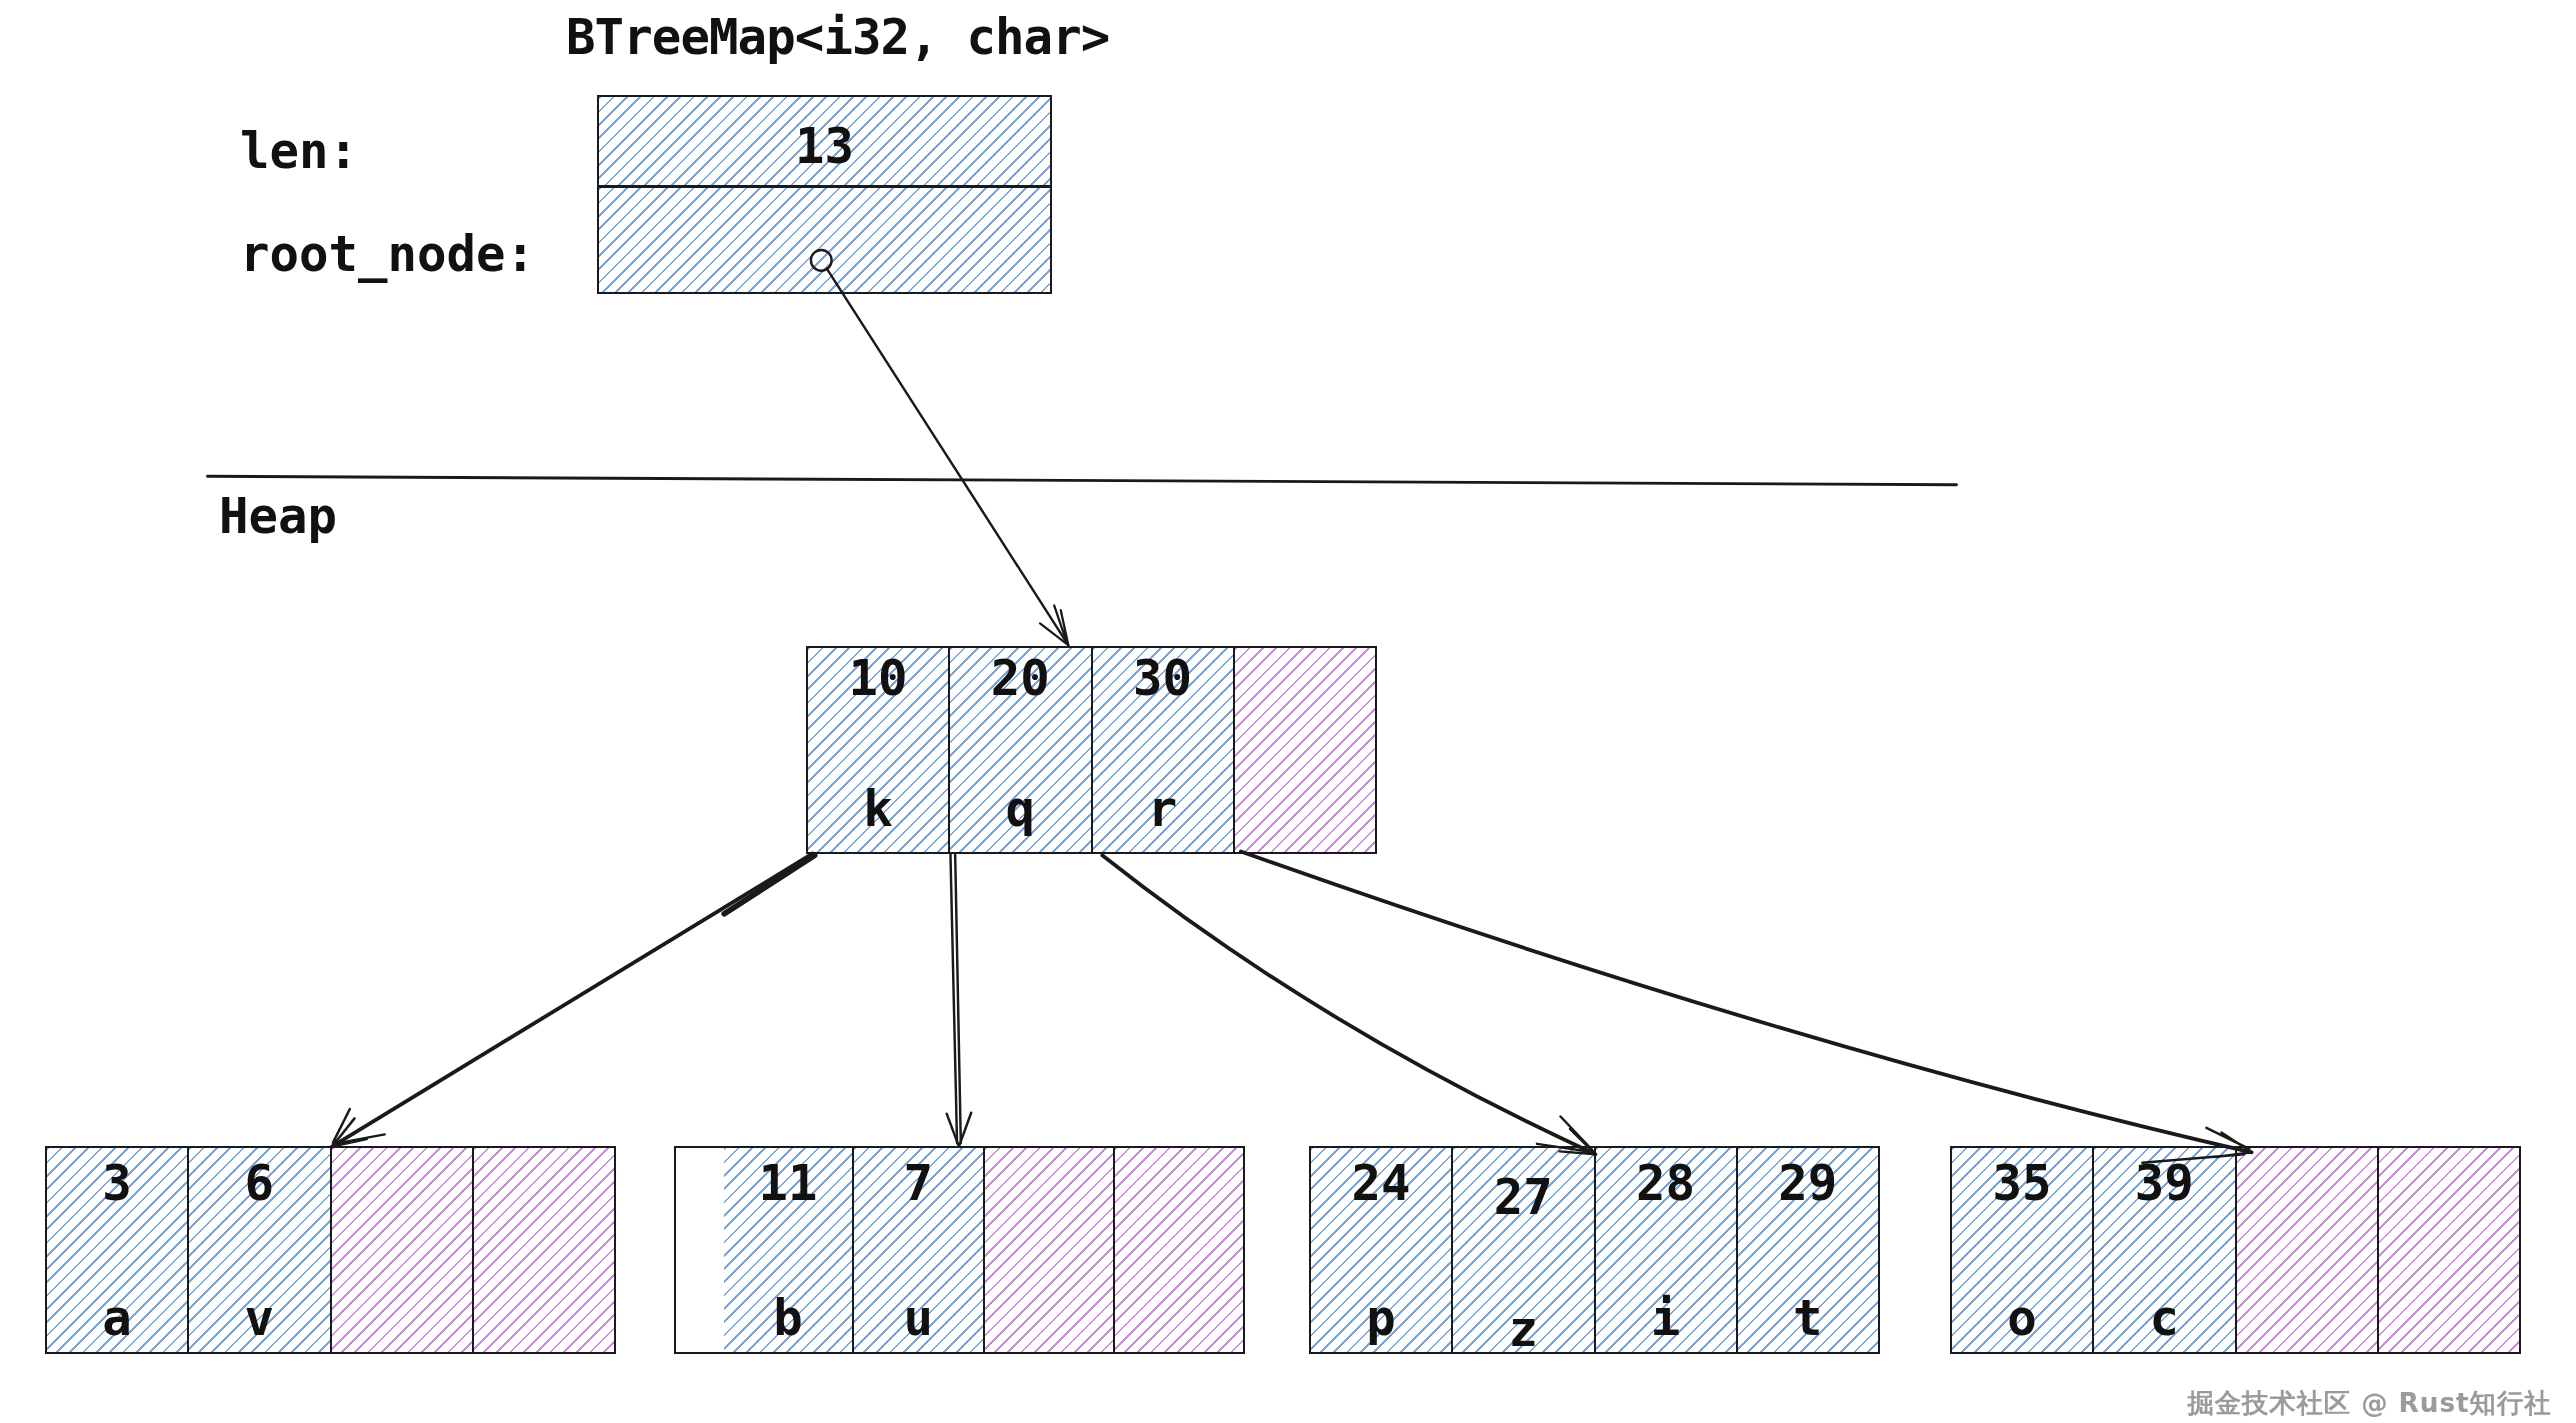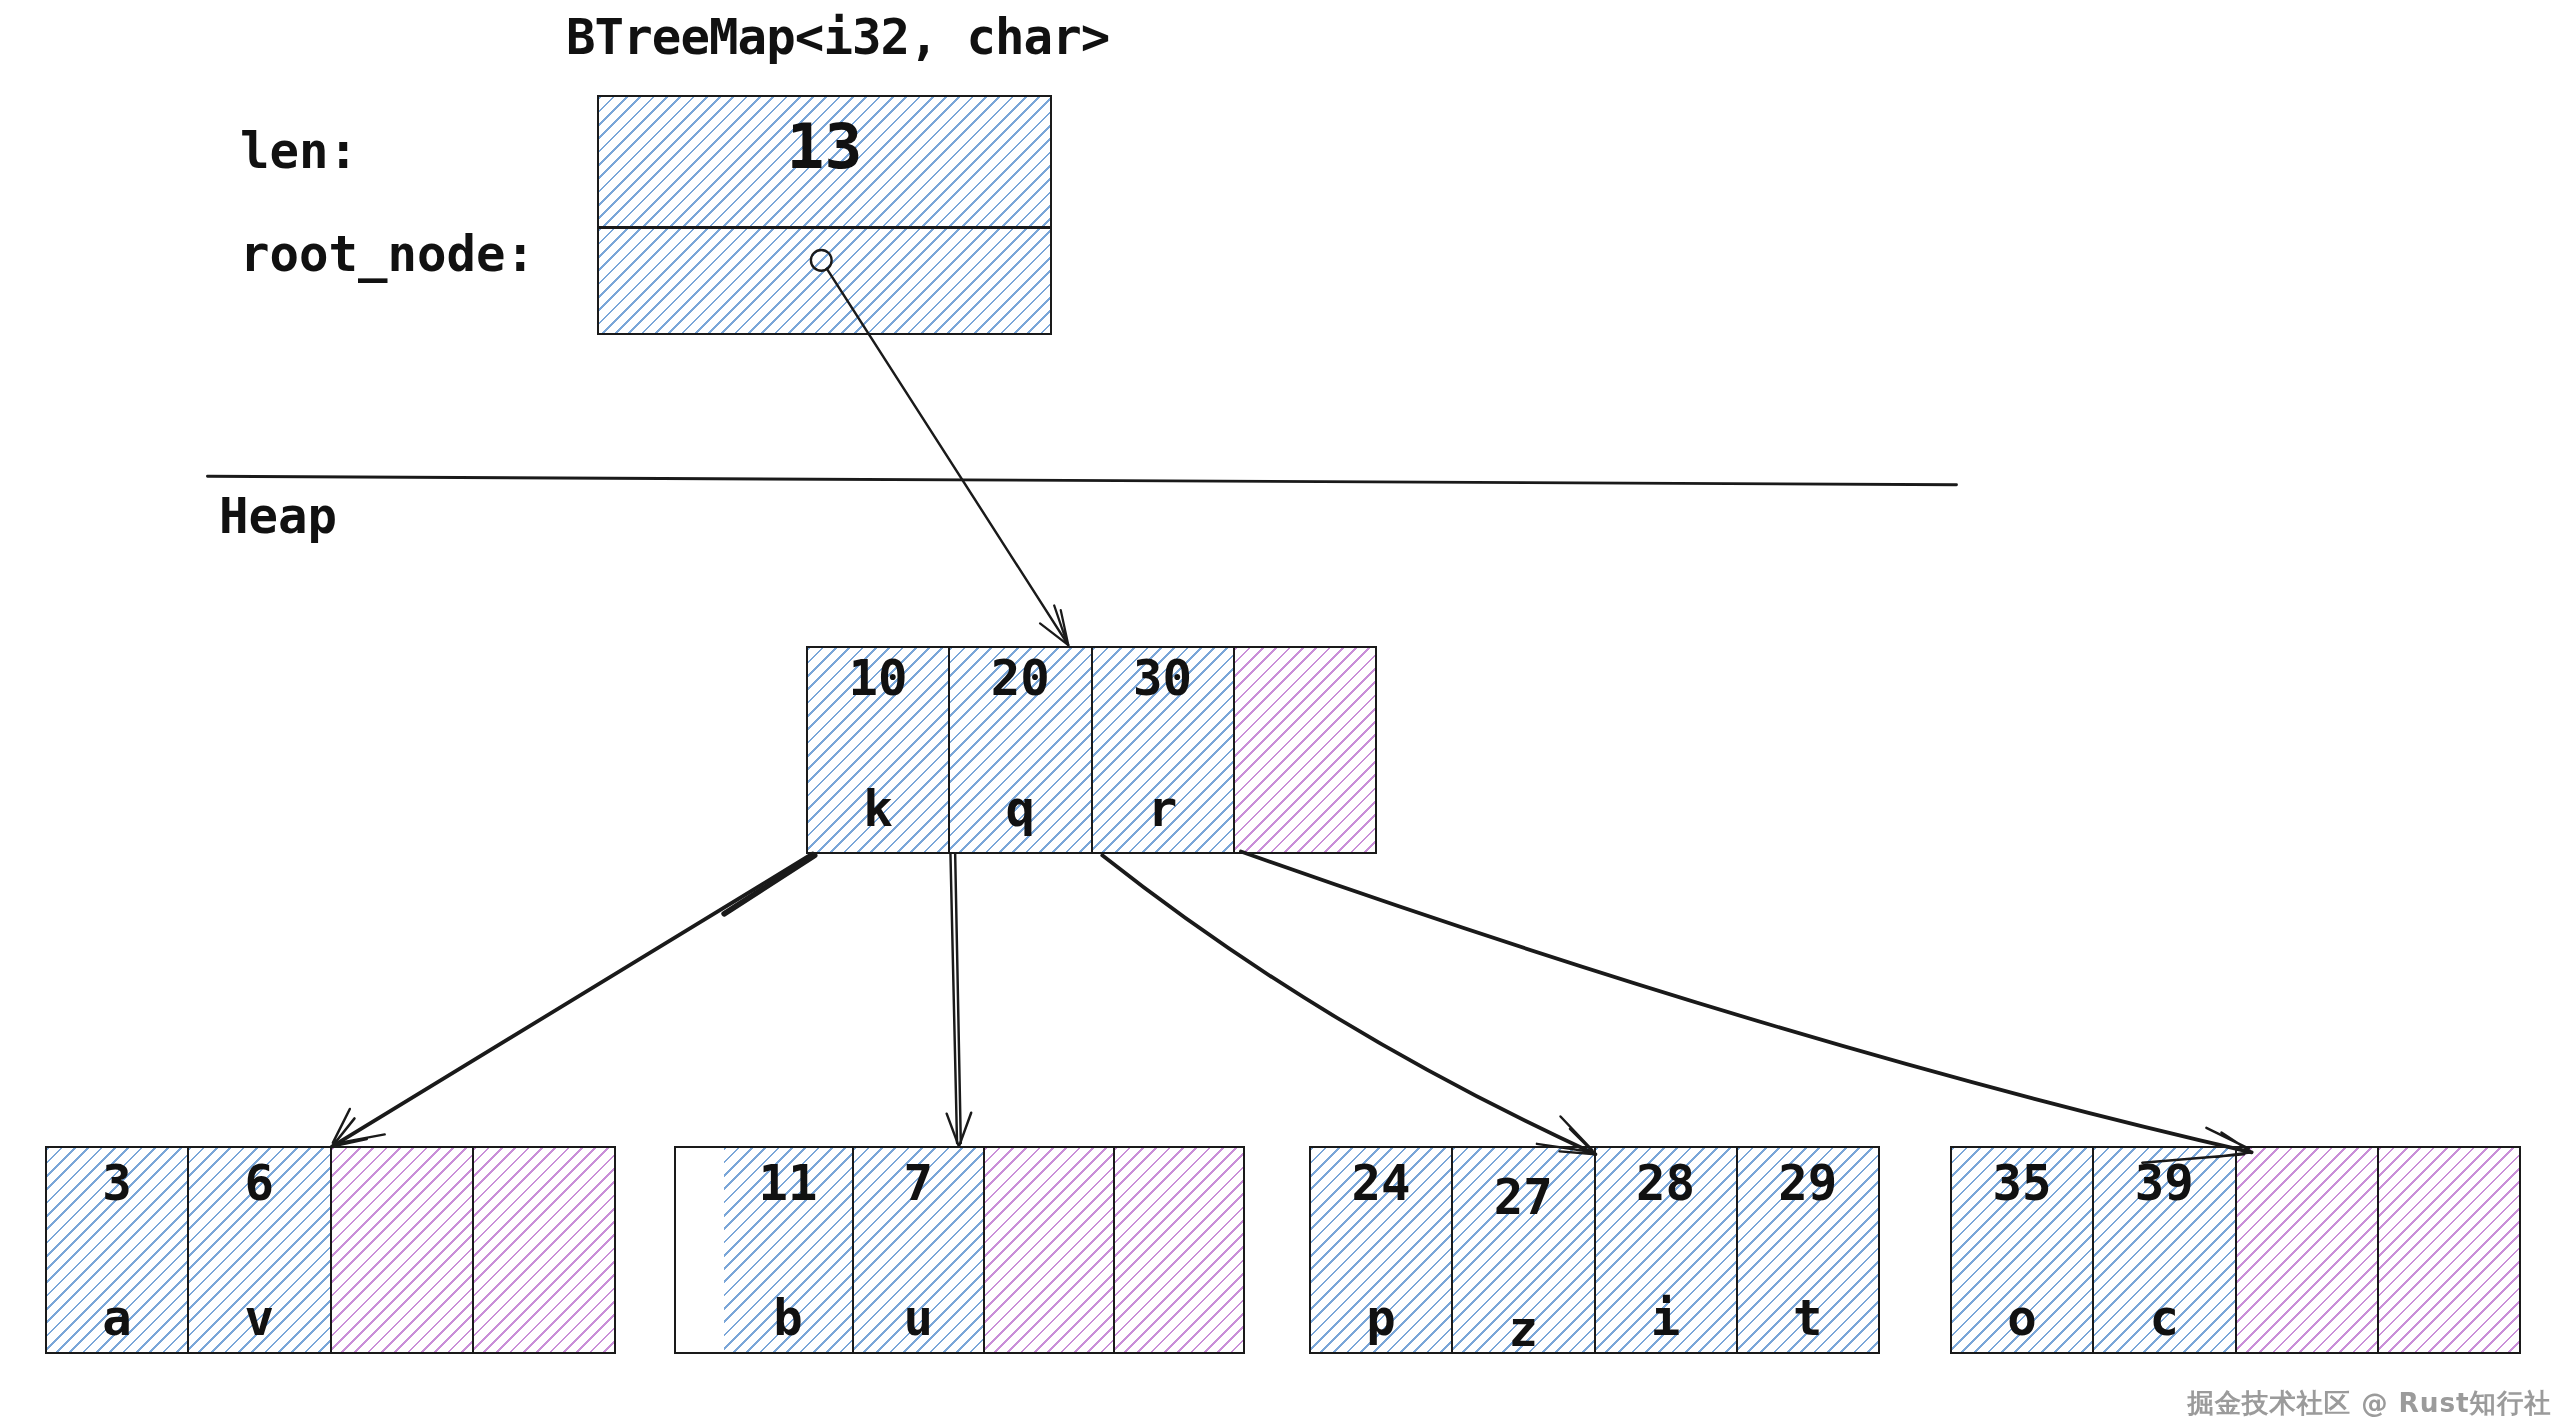--- a/index.html
+++ b/index.html
@@ -13,21 +13,21 @@
     position:relative;width:2576px;height:1424px;background:#ffffff;overflow:hidden;
     font-family:"DejaVu Sans Mono","Liberation Mono",monospace;color:#111;border-radius:26px;
   }
   .mono{font-family:"DejaVu Sans Mono","Liberation Mono",monospace;font-weight:700;}
   .hb{background-image:repeating-linear-gradient(135deg,var(--hatch-blue) 0 1.9px,transparent 1.9px 9.4px);}
   .hp{background-image:repeating-linear-gradient(135deg,var(--hatch-pink) 0 1.9px,transparent 1.9px 9.4px);}
 
   .title{position:absolute;left:566px;top:9.4px;font-size:49px;font-weight:700;letter-spacing:-0.9px;}
 
   .struct{position:absolute;left:597px;top:95px;width:455px;border:2.8px solid var(--line);box-sizing:border-box;}
-  .struct .row1{height:129px;line-height:100px;text-align:center;font-size:63px;font-weight:700;}
+  .struct .row1{height:88px;line-height:100px;text-align:center;font-size:49px;font-weight:700;}
   .struct .row2{height:104px;border-top:3.8px solid var(--line);position:relative;}
 
   .field-label{position:absolute;left:240px;font-size:49px;font-weight:700;line-height:57px;white-space:nowrap;}
   .label-len{top:123px;}
   .label-root{top:226px;}
 
   .heap-label{position:absolute;left:219px;top:488px;font-size:49px;font-weight:700;}
 
   .node{position:absolute;display:flex;border:2.8px solid var(--line);box-sizing:border-box;width:571px;height:208px;}
   .cell{flex:1 1 0;position:relative;border-right:2.8px solid var(--line);}

